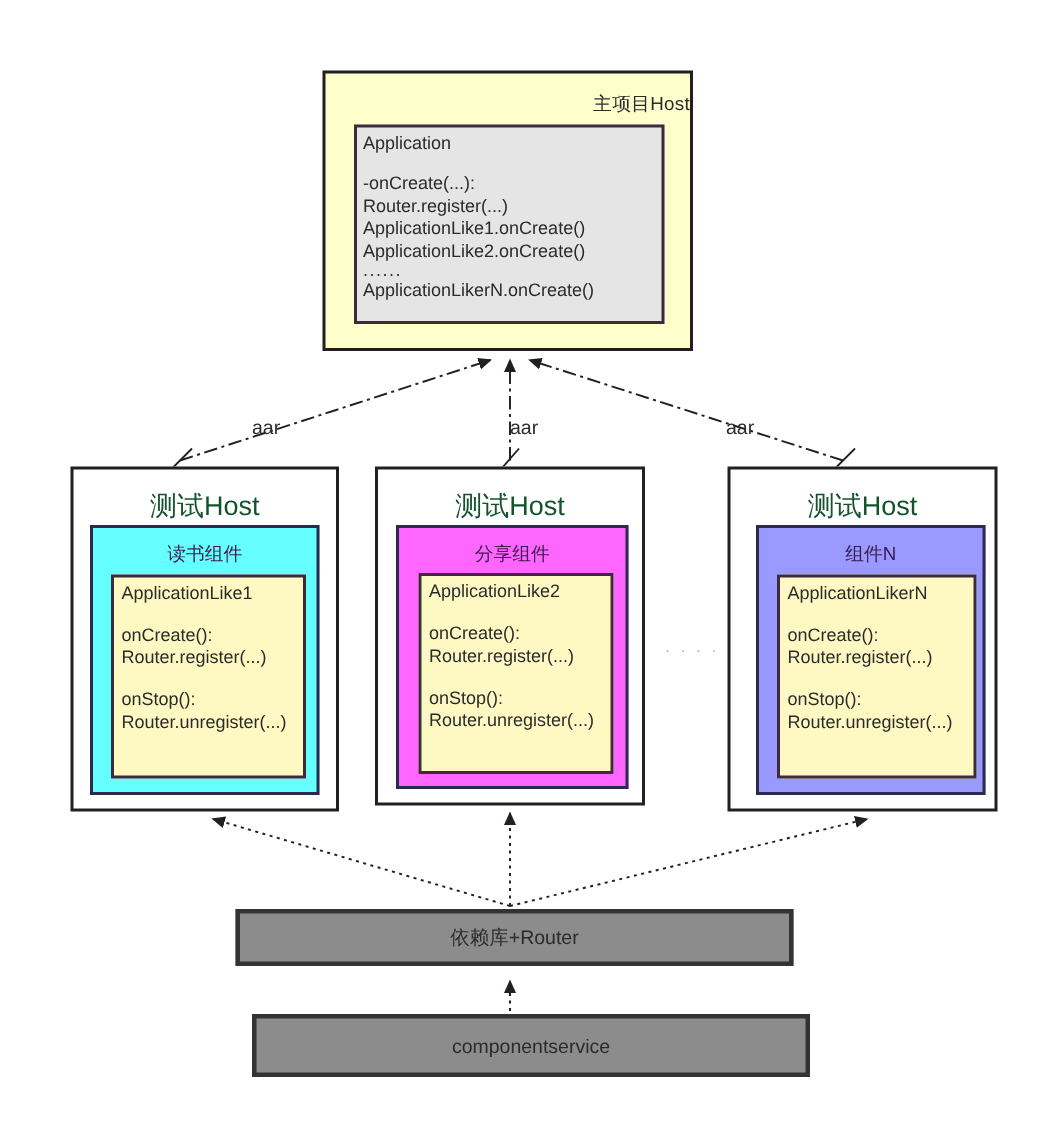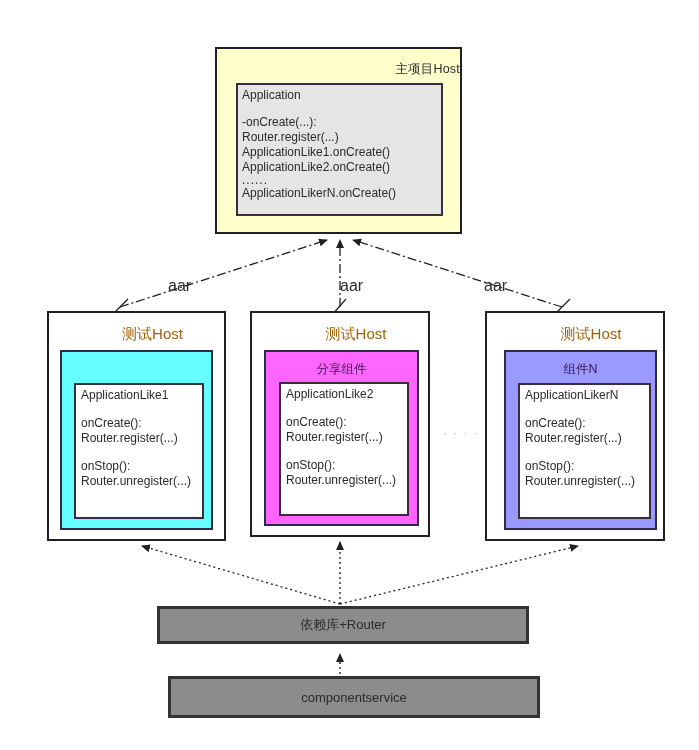--- a/index.html
+++ b/index.html
@@ -70,43 +70,42 @@
     background: #ffffff;
     border: 2px solid #231f20;
     box-sizing: border-box;
   }
   .card-title {
     position: absolute;
     left: 0;
     top: 12px;
     width: 100%;
     text-align: center;
-    font-size: 15px;
-    color: #a16207;
-    padding-left: 16px;
+    font-size: 18px;
+    color: #14532d;
   }
   .comp {
     position: absolute;
     box-sizing: border-box;
     border: 2px solid #2b2b4d;
   }
   .comp-title {
     position: absolute;
     left: 0;
     top: 9px;
     width: 100%;
     text-align: center;
     font-size: 12.5px;
     color: #3a1a4d;
   }
   .applike {
     position: absolute;
     box-sizing: border-box;
     border: 2px solid #3d2b3d;
-    background: #ffffff;
+    background: #fef9c3;
     padding: 3px 0 0 5px;
   }
   .applike .ln {
     font-size: 12px;
     line-height: 15px;
     color: #2b2b2b;
     white-space: pre;
   }
   .applike .gap { height: 13px; }
 
@@ -127,21 +126,21 @@
   #wires {
     position: absolute;
     left: 0;
     top: 0;
     width: 699px;
     height: 750px;
     pointer-events: none;
   }
   .edge-label {
     position: absolute;
-    font-size: 16px;
+    font-size: 13px;
     color: #2b2b2b;
   }
   .ellipsis-dots {
     position: absolute;
     font-size: 12px;
     letter-spacing: 1.5px;
     color: #b9b9b9;
   }
 </style>
 </head>
@@ -206,20 +205,21 @@
   </div>
 
   <div class="edge-label" style="left:168px; top:277px;">aar</div>
   <div class="edge-label" style="left:340px; top:277px;">aar</div>
   <div class="edge-label" style="left:484px; top:277px;">aar</div>
 
   <div class="card" style="left:47px; top:311px; width:179px; height:230px;">
     <div class="card-title">测试Host</div>
 
     <div class="comp" style="left:11px; top:37px; width:153px; height:180px; background:#66ffff;">
+      <div class="comp-title">读书组件</div>
 
       <div class="applike" style="left:12px; top:31px; width:130px; height:136px;">
         <div class="ln">ApplicationLike1</div>
         <div class="gap"></div>
         <div class="ln">onCreate():</div>
         <div class="ln">Router.register(...)</div>
         <div class="gap"></div>
         <div class="ln">onStop():</div>
         <div class="ln">Router.unregister(...)</div>
       </div>

